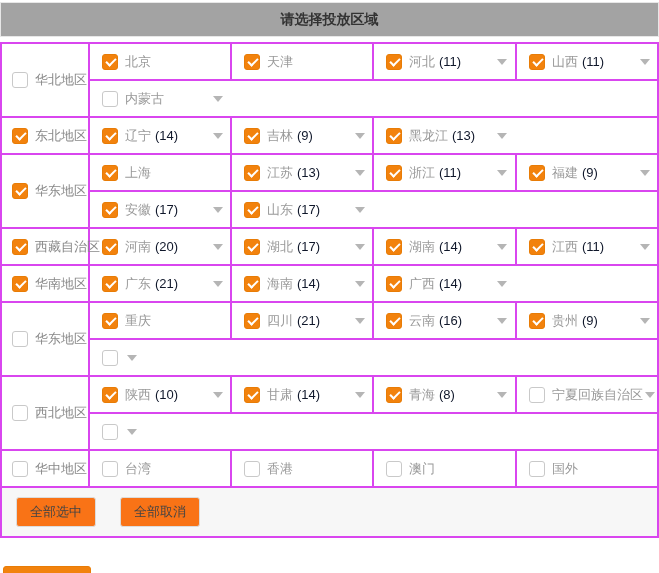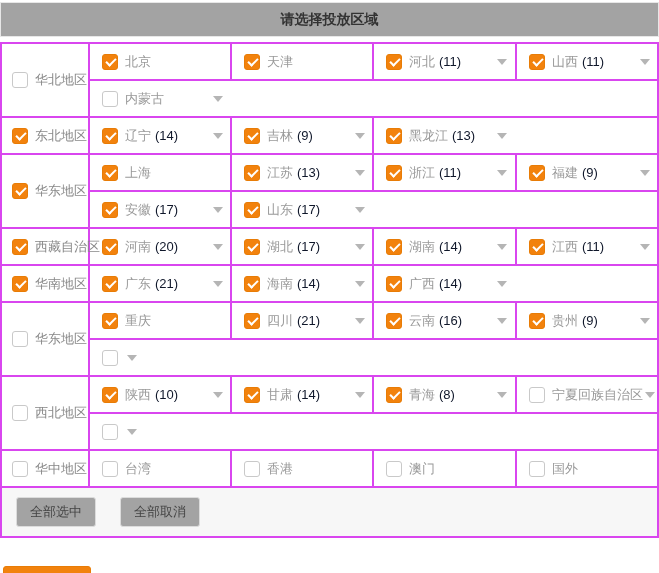--- a/index.html
+++ b/index.html
@@ -37,21 +37,21 @@
   .region-lbl{color:#888;white-space:nowrap;}
   .cnt{color:#0f172a;font-weight:normal;margin-left:4px;}
   .arr{
     width:0;height:0;flex:0 0 auto;cursor:pointer;
     border-left:5px solid transparent;border-right:5px solid transparent;
     border-top:6px solid #b5b5b5;margin-left:2px;
   }
   .footer-cell{background:#f7f7f7;}
   .footer-inner{display:flex;align-items:center;padding:9px 0 9px 14px;gap:24px;}
   .gray-btn{
-    display:inline-block;background:#a3a3a3;border:1px solid #dcdcdc;
+    display:inline-block;background:#f97316;border:1px solid #dcdcdc;
     border-radius:3px;padding:5px 13px;font-size:13px;color:#444;
     cursor:pointer;white-space:nowrap;
   }
   .save-btn{
     display:inline-block;margin:28px 0 0 3px;background:#f2820d;color:#fff;
     border:1px solid #e87c06;border-radius:3px;padding:7px 15px;
     font-size:14px;cursor:pointer;white-space:nowrap;
   }
 </style>
 </head>

